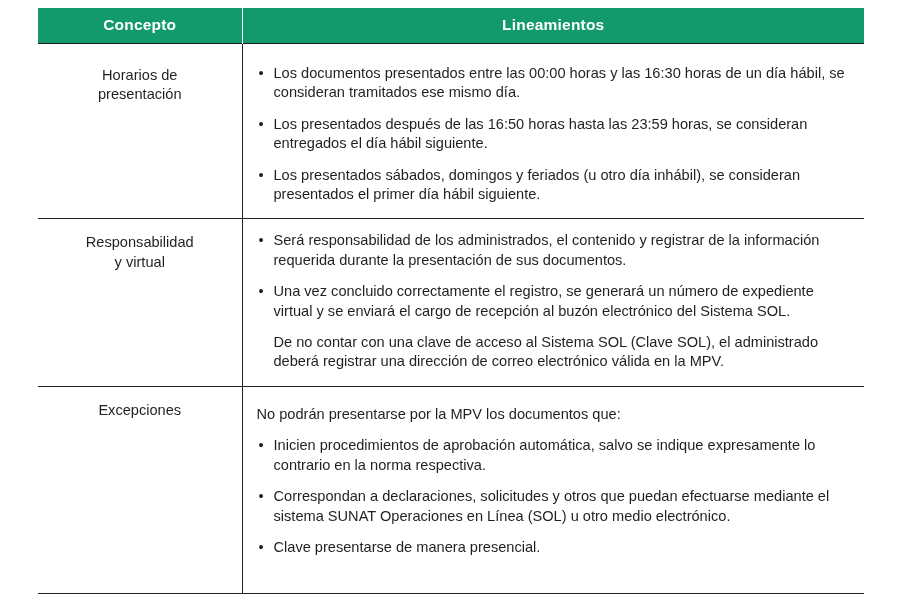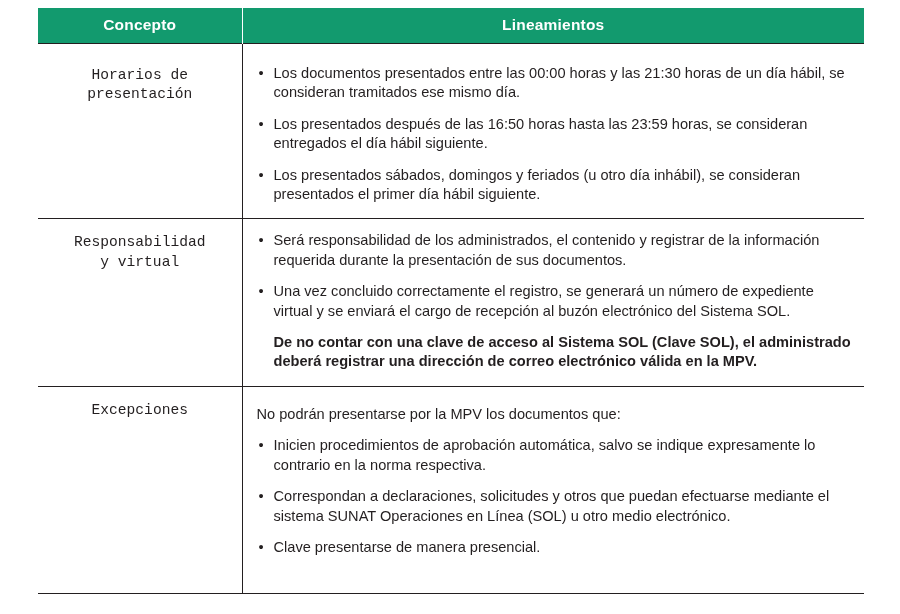--- a/index.html
+++ b/index.html
@@ -68,21 +68,20 @@
     line-height: 1.35;
     padding: 0;
   }
 
   td.concept-cell {
     text-align: center;
     padding: 14px 10px 16px 10px;
     border-right: 1.6px solid #231f20;
     border-bottom: 1.4px solid #231f20;
     color: #231f20;
-    font-family: Liberation Mono, monospace;
   }
   td.lineamientos-cell {
     padding: 12px 8px 14px 14px;
     border-bottom: 1.4px solid #231f20;
   }
 
   tr.last-row td.concept-cell,
   tr.last-row td.lineamientos-cell {
     border-bottom: none;
   }
@@ -108,21 +107,20 @@
   }
   ul.bullets li .dot {
     position: absolute;
     left: 2px;
     top: 0;
     font-size: 14.6px;
     line-height: 1.33;
   }
   ul.bullets li.nobullet {
     padding-left: 17px;
-    font-weight: bold;
   }
 
   p.lead {
     margin: 6px 0 12px 0;
     line-height: 1.33;
   }
 
   
   tr.bottom-rule td {
     height: 22px;
@@ -162,21 +160,21 @@
 
         <tr>
           <td class="concept-cell">
             <span class="concept-text">Horarios de</span>
             <span class="concept-text">presentación</span>
           </td>
           <td class="lineamientos-cell">
             <ul class="bullets">
               <li>
                 <span class="dot">•</span>
-                <span>Los documentos presentados entre las 00:00 horas y las 21:30 horas de un día hábil, se consideran tramitados ese mismo día.</span>
+                <span>Los documentos presentados entre las 00:00 horas y las 16:30 horas de un día hábil, se consideran tramitados ese mismo día.</span>
               </li>
               <li>
                 <span class="dot">•</span>
                 <span>Los presentados después de las 16:50 horas hasta las 23:59 horas, se consideran entregados el día hábil siguiente.</span>
               </li>
               <li>
                 <span class="dot">•</span>
                 <span>Los presentados sábados, domingos y feriados (u otro día inhábil), se consideran presentados el primer día hábil siguiente.</span>
               </li>
             </ul>

